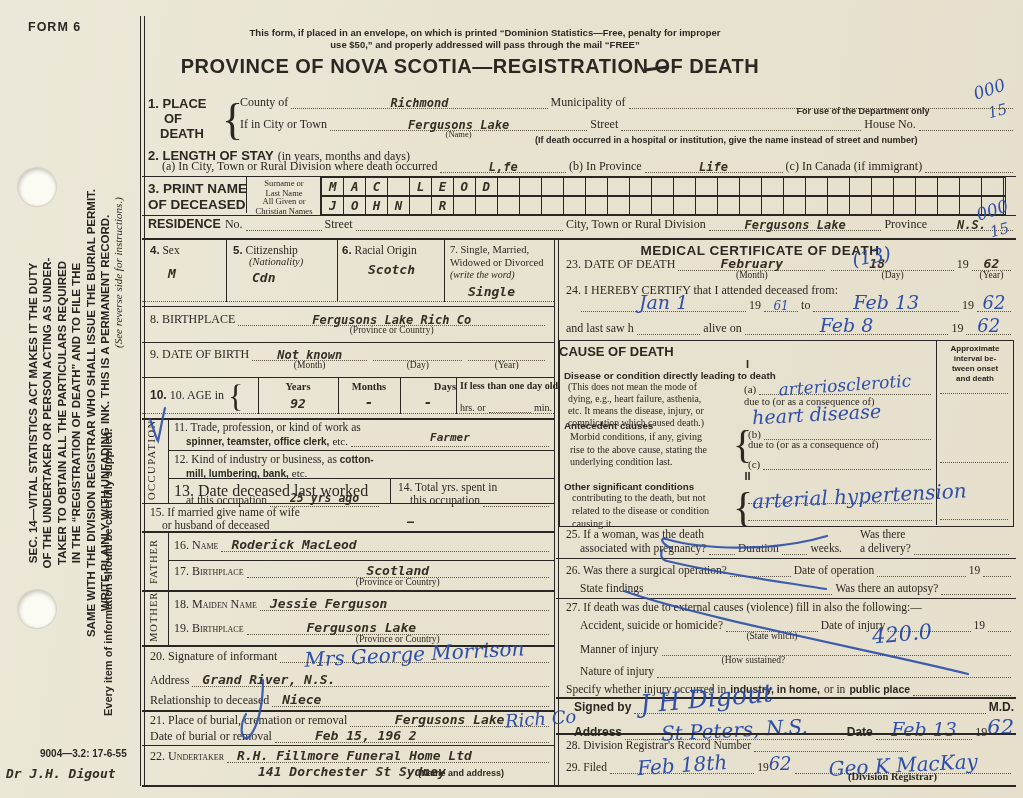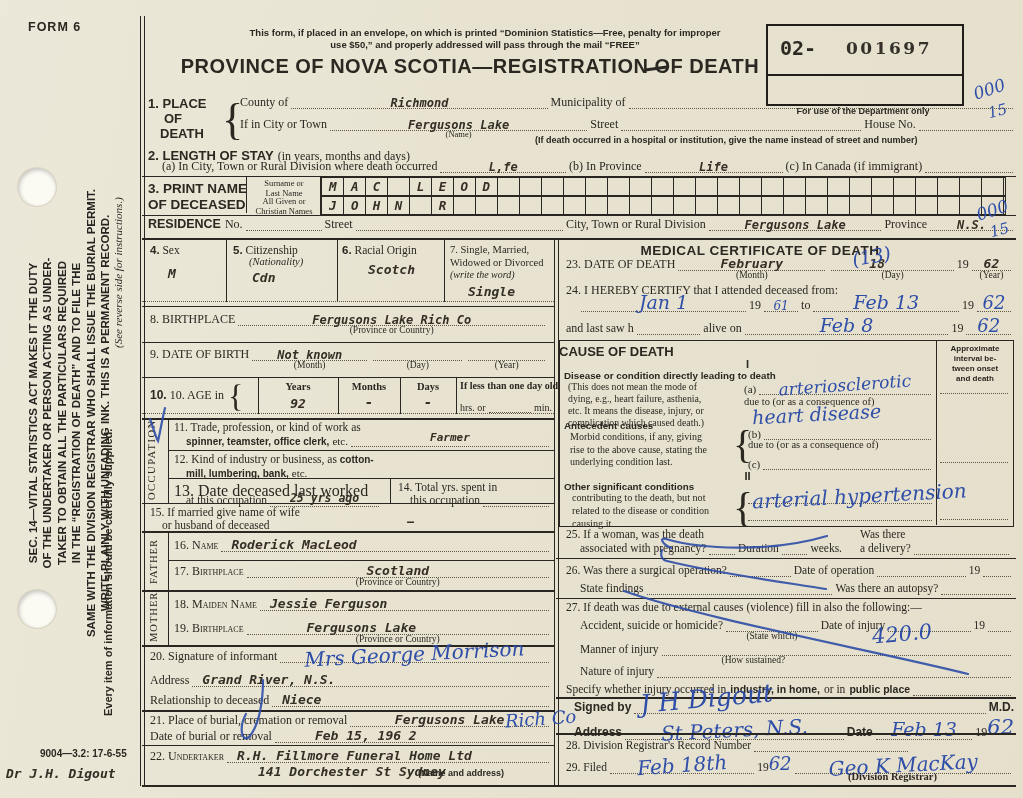--- a/index.html
+++ b/index.html
@@ -59,26 +59,20 @@
   <div class="vrd" style="left:140px;top:16px;height:770px"></div>
 
   <div class="abs sans b" style="left:28px;top:20px;font-size:12.5px;letter-spacing:1px">FORM 6</div>
   <div class="abs sans b" style="left:205px;top:27px;width:560px;text-align:center;font-size:9.5px;line-height:1.3">
     <div>This form, if placed in an envelope, on which is printed “Dominion Statistics—Free, penalty for improper</div>
     <div>use $50,” and properly addressed will pass through the mail “FREE”</div>
   </div>
   <div class="abs sans b" style="left:155px;top:55px;width:630px;text-align:center;font-size:20px;letter-spacing:.5px">PROVINCE OF NOVA SCOTIA—REGISTRATION OF DEATH</div>
   <div class="abs" style="left:645px;top:67px;width:22px;height:3px;background:#2a2722;transform:rotate(-8deg)"></div>
 
-  <div class="abs" style="left:766px;top:24px;width:194px;height:78px;border:2.4px solid #211d18">
-    <div style="height:48px;border-bottom:2.2px solid #211d18;position:relative">
-      <span class="abs" style="left:12px;top:10px;font-family:'DejaVu Sans Mono',monospace;font-size:20px;font-weight:bold;color:#2c2822">02-</span>
-      <span class="abs" style="left:78px;top:12px;font-family:'DejaVu Serif',serif;font-size:17px;font-weight:bold;letter-spacing:2.5px;color:#35302a">001697</span>
-    </div>
-  </div>
   <div class="abs sans b" style="left:766px;top:106px;width:194px;text-align:center;font-size:9px">For use of the Department only</div>
   <div class="abs h" style="left:973px;top:79px;font-size:17px;transform:rotate(-18deg)">000</div>
   <div class="abs h" style="left:988px;top:102px;font-size:15px;transform:rotate(-14deg)">15</div>
 
   <div class="abs sans b" style="left:148px;top:97px;font-size:13px;line-height:1.15">
     <div><span>1.</span> <span>PLACE</span></div>
     <div style="padding-left:16px">OF</div>
     <div style="padding-left:12px">DEATH</div>
   </div>
   <div class="brace" style="left:222px;top:94px;font-size:44px">{</div>
@@ -212,21 +206,21 @@
   <div class="abs" style="left:150px;top:388px;font-size:12px"><span class="sans b">10.</span> <span style="text-transform:none">10. AGE in</span></div>
   <div class="brace" style="left:228px;top:378px;font-size:32px">{</div>
   <div class="vr" style="left:258px;top:377px;height:37px"></div>
   <div class="vr" style="left:338px;top:377px;height:37px"></div>
   <div class="vr" style="left:400px;top:377px;height:37px"></div>
   <div class="vr" style="left:456px;top:377px;height:37px"></div>
   <div class="abs b" style="left:258px;top:381px;width:80px;text-align:center;font-size:10.5px">Years</div>
   <div class="abs t" style="left:258px;top:396px;width:80px;text-align:center;font-size:13px">92</div>
   <div class="abs b" style="left:338px;top:381px;width:62px;text-align:center;font-size:10.5px">Months</div>
   <div class="abs t" style="left:338px;top:394px;width:62px;text-align:center;font-size:14px">-</div>
-  <div class="abs b" style="left:400px;top:381px;width:56px;text-align:center;font-size:10.5px">Days</div>
+  <div class="abs b" style="left:400px;top:381px;width:56px;text-align:right;font-size:10.5px">Days</div>
   <div class="abs t" style="left:400px;top:394px;width:56px;text-align:center;font-size:14px">-</div>
   <div class="abs b" style="left:460px;top:380px;font-size:10px">If less than one day old</div>
   <div class="row" style="left:460px;top:398px;width:92px;font-size:10px">
     <span>hrs. or</span>
       <span class="dots"></span>
       <span>min.</span>
   </div>
   <div class="dothr" style="left:142px;top:413px;width:412px"></div>
   <div class="hr hr2" style="left:142px;top:418px;width:412px"></div>
 

